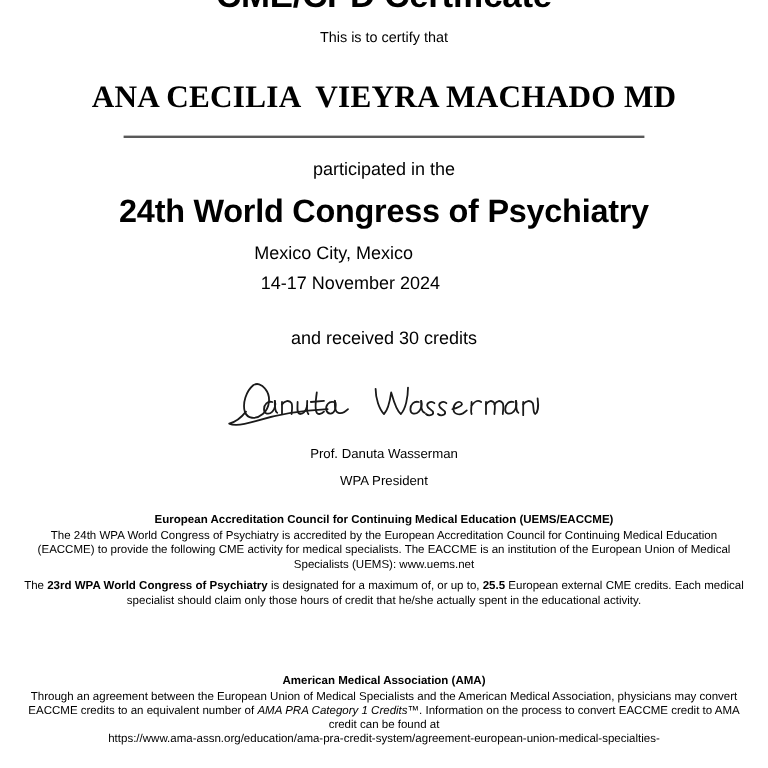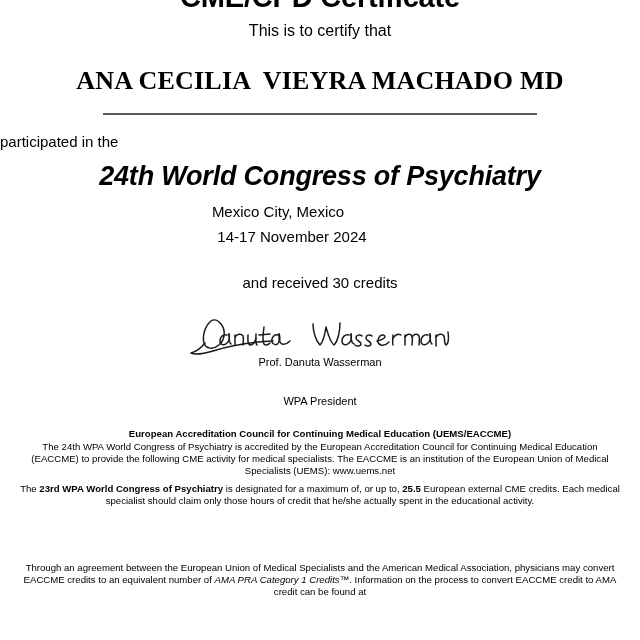--- a/index.html
+++ b/index.html
@@ -40,21 +40,21 @@
     white-space: nowrap;
     overflow: hidden;
   }
 
   .certify-line {
     position: absolute;
     top: 20px;
     left: 0;
     width: 640px;
     text-align: center;
-    font-size: 16px;
+    font-size: 12px;
     line-height: 22px;
   }
 
   
   .recipient-name {
     position: absolute;
     top: 65px;
     left: 0;
     width: 640px;
     text-align: center;
@@ -74,37 +74,36 @@
     height: 2px;
     background: #595959;
   }
 
   
   .participated-line {
     position: absolute;
     top: 131px;
     left: 0;
     width: 640px;
-    text-align: left;
+    text-align: center;
     font-size: 15px;
     line-height: 21px;
   }
 
   .event-name {
     position: absolute;
     top: 160px;
     left: 0;
     width: 640px;
     text-align: center;
     font-weight: bold;
     font-size: 27px;
     line-height: 33px;
     letter-spacing: -0.2px;
     white-space: nowrap;
-    font-style: italic;
   }
 
   .event-location {
     position: absolute;
     top: 201px;
     left: 0;
     width: 556px;
     text-align: center;
     font-size: 15px;
     line-height: 21px;
@@ -141,21 +140,21 @@
 
   .signature-image {
     display: block;
     margin: 0 auto;
     width: 262px;
     height: 48px;
   }
 
   .signatory-name {
     position: absolute;
-    top: 355px;
+    top: 372px;
     left: 0;
     width: 640px;
     text-align: center;
     font-size: 11px;
     line-height: 15px;
   }
 
   .signatory-role {
     position: absolute;
     top: 394px;
@@ -280,16 +279,18 @@
   <div class="accred-section accred-uems">
     <p class="accred-heading">European Accreditation Council for Continuing Medical Education (UEMS/EACCME)</p>
     <p class="accred-body">The 24th WPA World Congress of Psychiatry is accredited by the European Accreditation Council for Continuing Medical Education (EACCME) to provide the following CME activity for medical specialists. The EACCME is an institution of the European Union of Medical Specialists (UEMS): www.uems.net</p>
   </div>
 
   <div class="accred-section accred-cme">
     <p class="accred-body"><span>The </span><b>23rd WPA World Congress of Psychiatry</b><span> is designated for a maximum of, or up to, </span><b>25.5</b><span> European external CME credits. Each medical specialist should claim only those hours of credit that he/she actually spent in the educational activity.</span></p>
   </div>
 
   <div class="accred-section accred-ama">
+    <p class="accred-heading">American Medical Association (AMA)</p>
     <p class="accred-body"><span>Through an agreement between the European Union of Medical Specialists and the American Medical Association, physicians may convert EACCME credits to an equivalent number of </span><i>AMA PRA Category 1 Credits™</i><span>. Information on the process to convert EACCME credit to AMA credit can be found at</span></p>
+    <p class="url-line">https://www.ama-assn.org/education/ama-pra-credit-system/agreement-european-union-medical-specialties-</p>
   </div>
 
 </div>
 
 </body></html>

